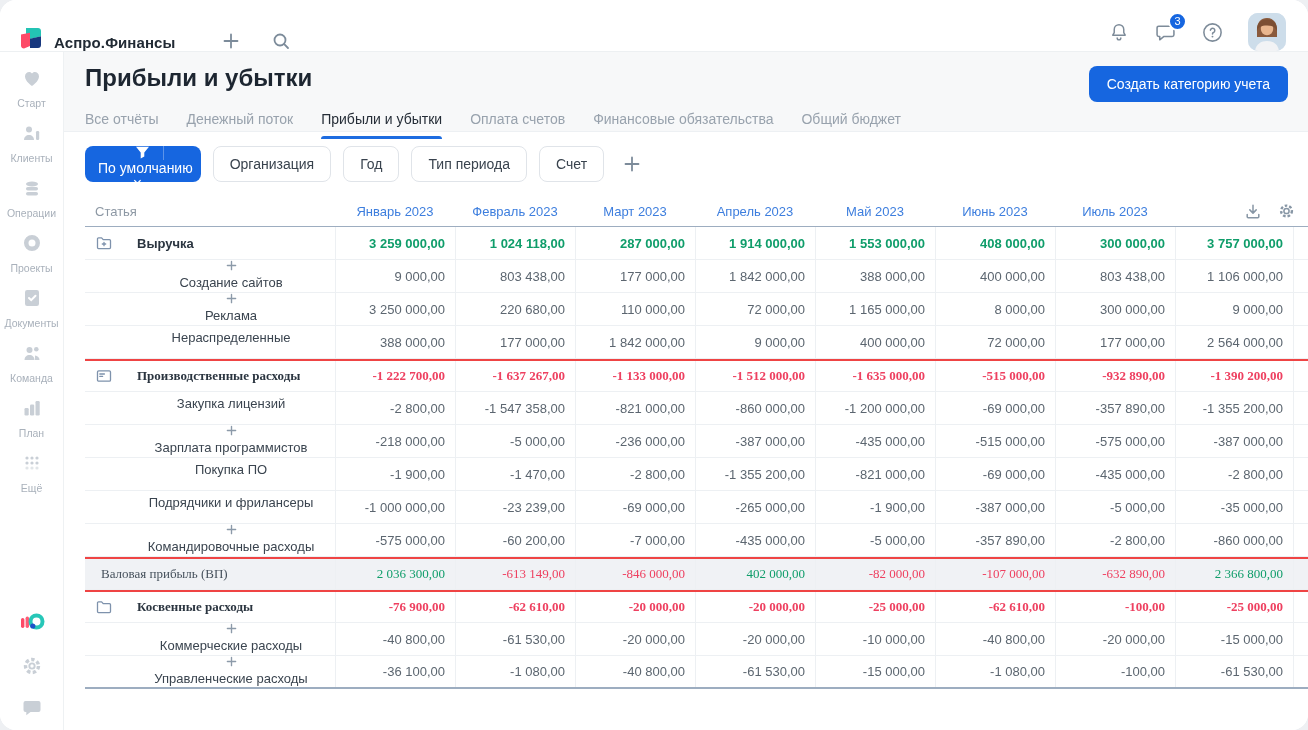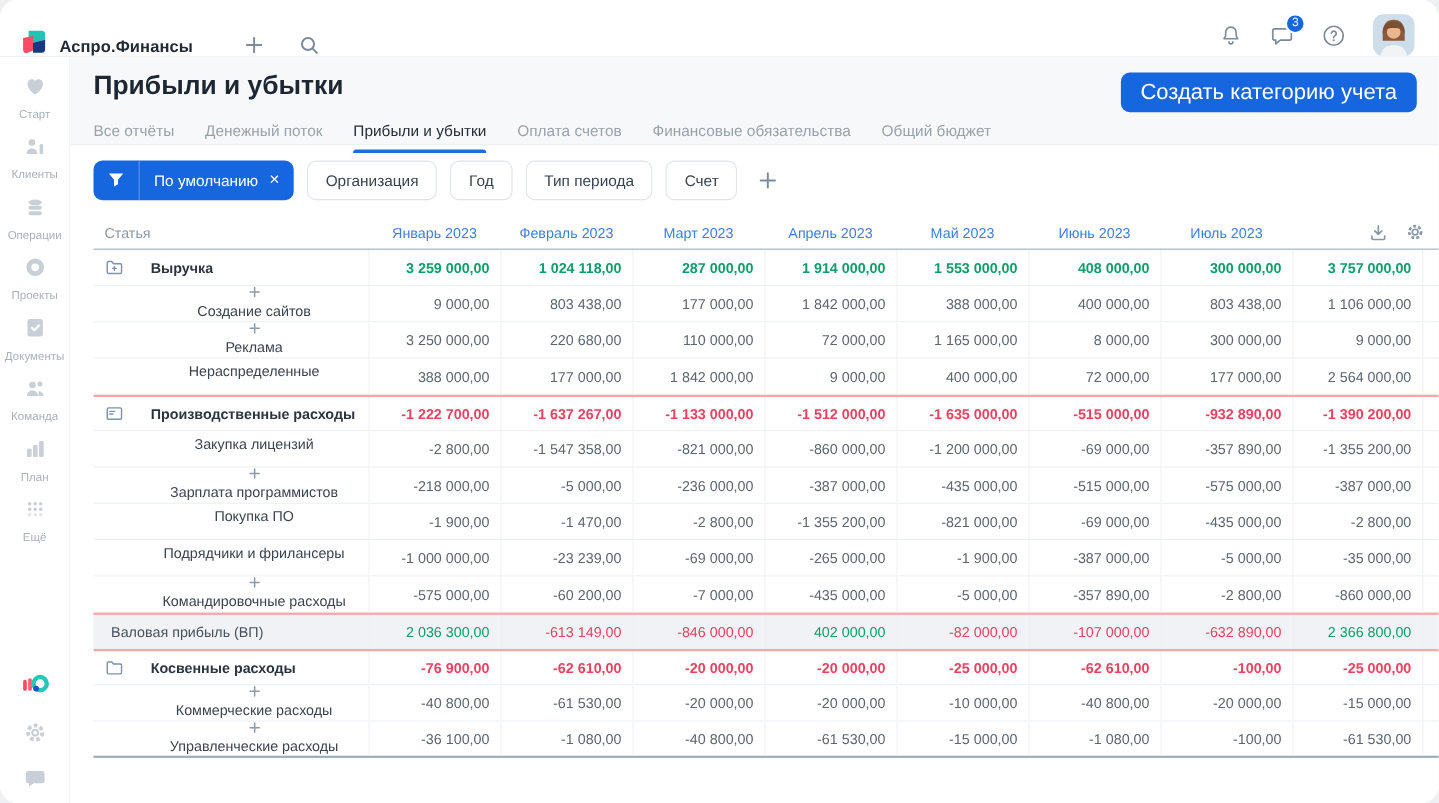--- a/index.html
+++ b/index.html
@@ -25,46 +25,46 @@
   .side-label { font-size:10.5px; color:#a9b1bb; }
   .side-bottom { margin-top:auto; display:flex; flex-direction:column; align-items:center; gap:18px; padding-bottom:10px; }
   .side-bottom .tb-icon { width:28px; }
 
   .main { flex:1; display:flex; flex-direction:column; background:#fff; min-width:0; }
 
   
   .page-header { background:#f7f8f9; padding:12px 20px 0 21px; border-bottom:1px solid #edf0f3; height:80px; }
   .ph-top { display:flex; align-items:flex-start; justify-content:space-between; }
   .page-title { margin:0; font-size:24px; font-weight:600; color:#1d2631; }
-  .create-btn { height:36px; padding:0 18px; background:#1666e0; color:#fff; border:none; border-radius:8px; font-size:20px; font-weight:500; margin-top:2px; cursor:pointer; font-family:inherit; }
+  .create-btn { height:36px; padding:0 18px; background:#1666e0; color:#fff; border:none; border-radius:8px; font-size:14px; font-weight:500; margin-top:2px; cursor:pointer; font-family:inherit; }
   .tabs { display:flex; gap:28px; margin-top:9px; }
   .tab { font-size:14px; color:#98a2ad; padding-bottom:11px; cursor:pointer; position:relative; white-space:nowrap; }
   .tab.active { color:#252d37; font-weight:500; }
   .tab.active::after { content:""; position:absolute; left:0; right:0; bottom:-1px; height:3px; background:#1d6ce0; border-radius:3px 3px 0 0; }
 
   
   .filterbar { display:flex; align-items:center; gap:12px; padding:14px 20px 14px 21px; height:64px; }
-  .fchip-primary { display:flex; align-items:center; height:36px; background:#1666e0; border-radius:8px; color:#fff; font-size:14px; cursor:pointer; }
+  .fchip-primary { display:flex; align-items:center; height:36px; background:#1666e0; border-radius:8px; color:#fff; font-size:14px; cursor:pointer;flex-direction:column; }
   .fchip-funnel { padding:0 13px; border-right:1px solid rgba(255,255,255,.3); display:flex; align-items:center; height:100%; }
   .fchip-label { padding:0 8px 0 13px; }
   .fchip-close { padding:0 13px 0 2px; font-size:16px; line-height:1; cursor:pointer; }
   .fchip { height:36px; display:flex; align-items:center; padding:0 16px; border:1px solid #e0e4e9; border-radius:8px; font-size:14px; color:#39434e; background:#fff; cursor:pointer; }
   .fadd { margin-left:6px; cursor:pointer; display:flex; }
 
   
   .table { margin-left:21px; min-width:0; }
   .tgrid { display:grid; grid-template-columns:250px repeat(7,120px) 118px 15px; }
   .thead { height:31px; align-items:center; border-bottom:1px solid #9dadc0; position:relative; }
   .article { font-size:13px; color:#8d98a4; padding-left:10px; }
   .mcell { font-size:13px; color:#3d7ede; text-align:center; white-space:nowrap; }
   .thead-icons { position:absolute; right:13px; top:50%; transform:translateY(-50%); display:flex; gap:17px; align-items:center; }
   .thead-icons span { display:flex; cursor:pointer; }
 
   .trow { height:33px; border-bottom:1px solid #edf0f3; cursor:default; }
-  .dark-top { border-top:2px solid #fca5a5; }
+  .dark-top { border-top:2px solid #ef4444;font-family:Liberation Serif, serif; }
   .t-last { border-bottom:2px solid #9dadc0; }
   .t-summary { background:#f0f2f5;text-align:right; }
   .cell { display:flex; align-items:center; min-width:0; }
   .vcell { justify-content:flex-end; padding-right:10px; font-size:13px; color:#5c6670; border-left:1px solid #edf0f3; white-space:nowrap; }
   .sliver { border-left:1px solid #edf0f3; }
   .t-section .vcell { font-weight:700; }
   .t-summary .vcell { font-weight:500; }
   .vcell.pos { color:#0f9d6a; }
   .vcell.neg { color:#ee4060; }
   .label-cell { padding-left:10px; gap:24px; }

